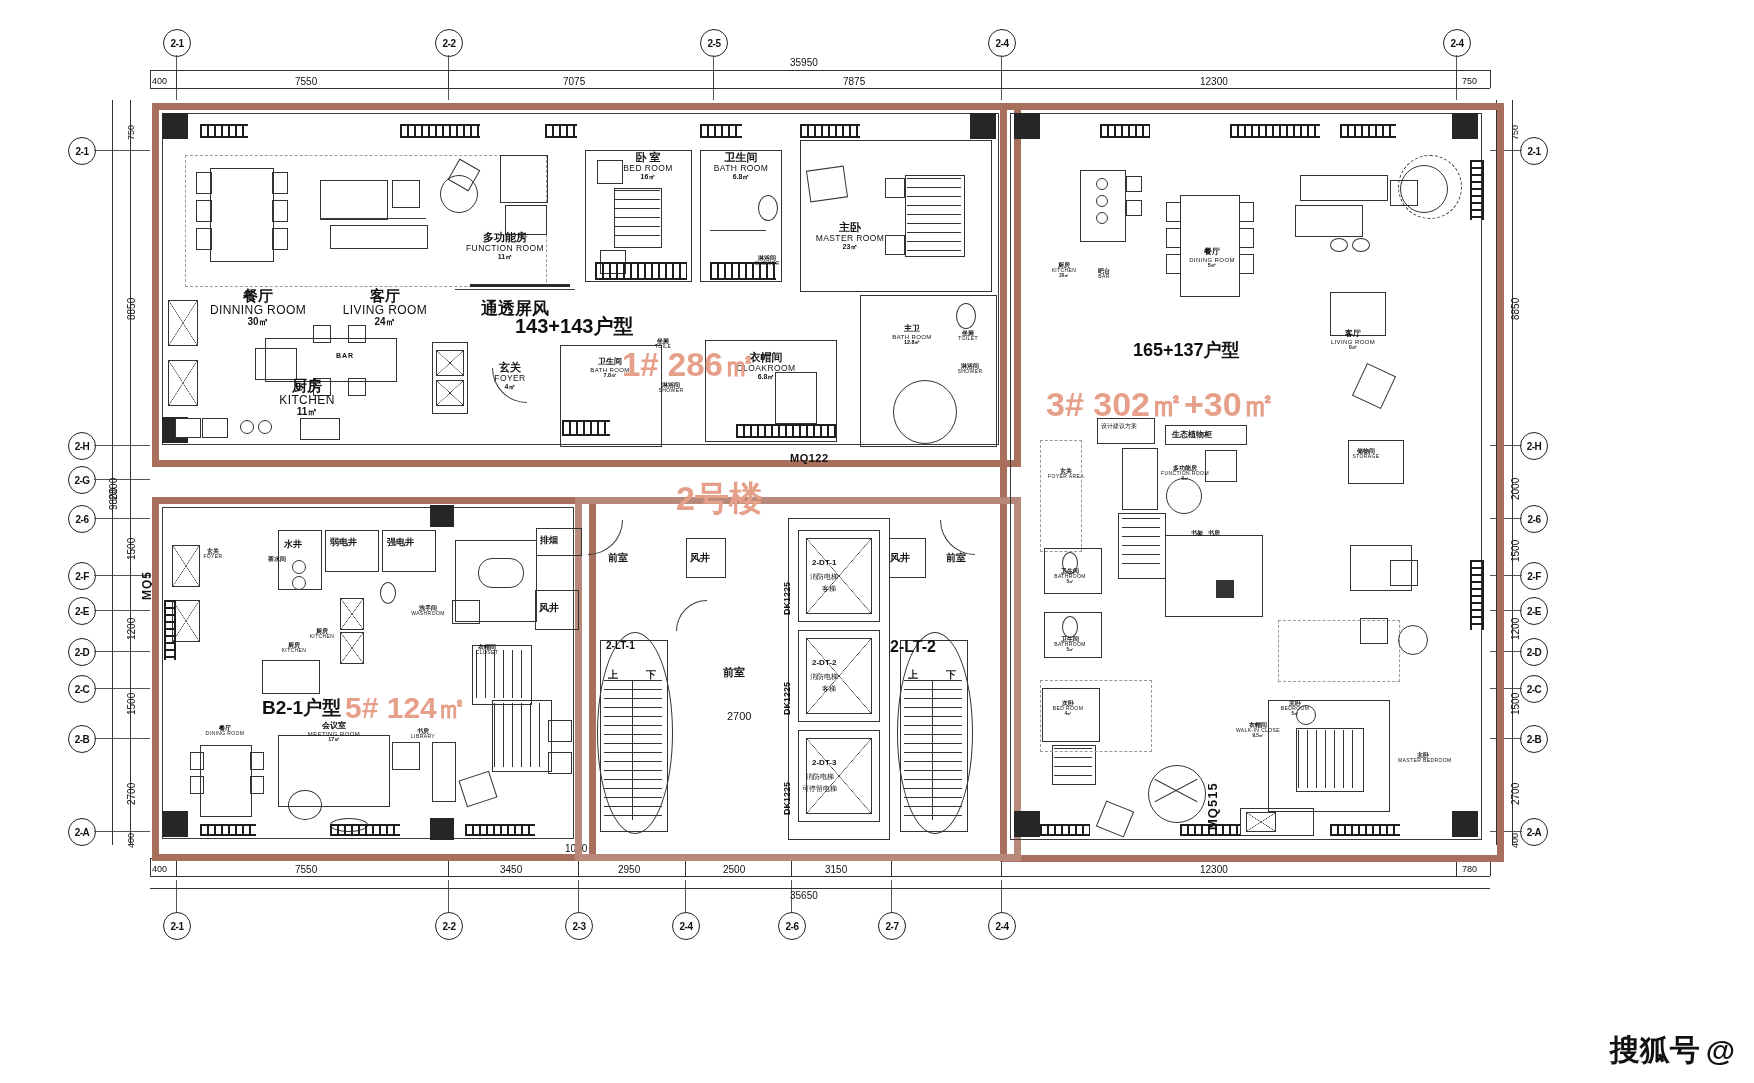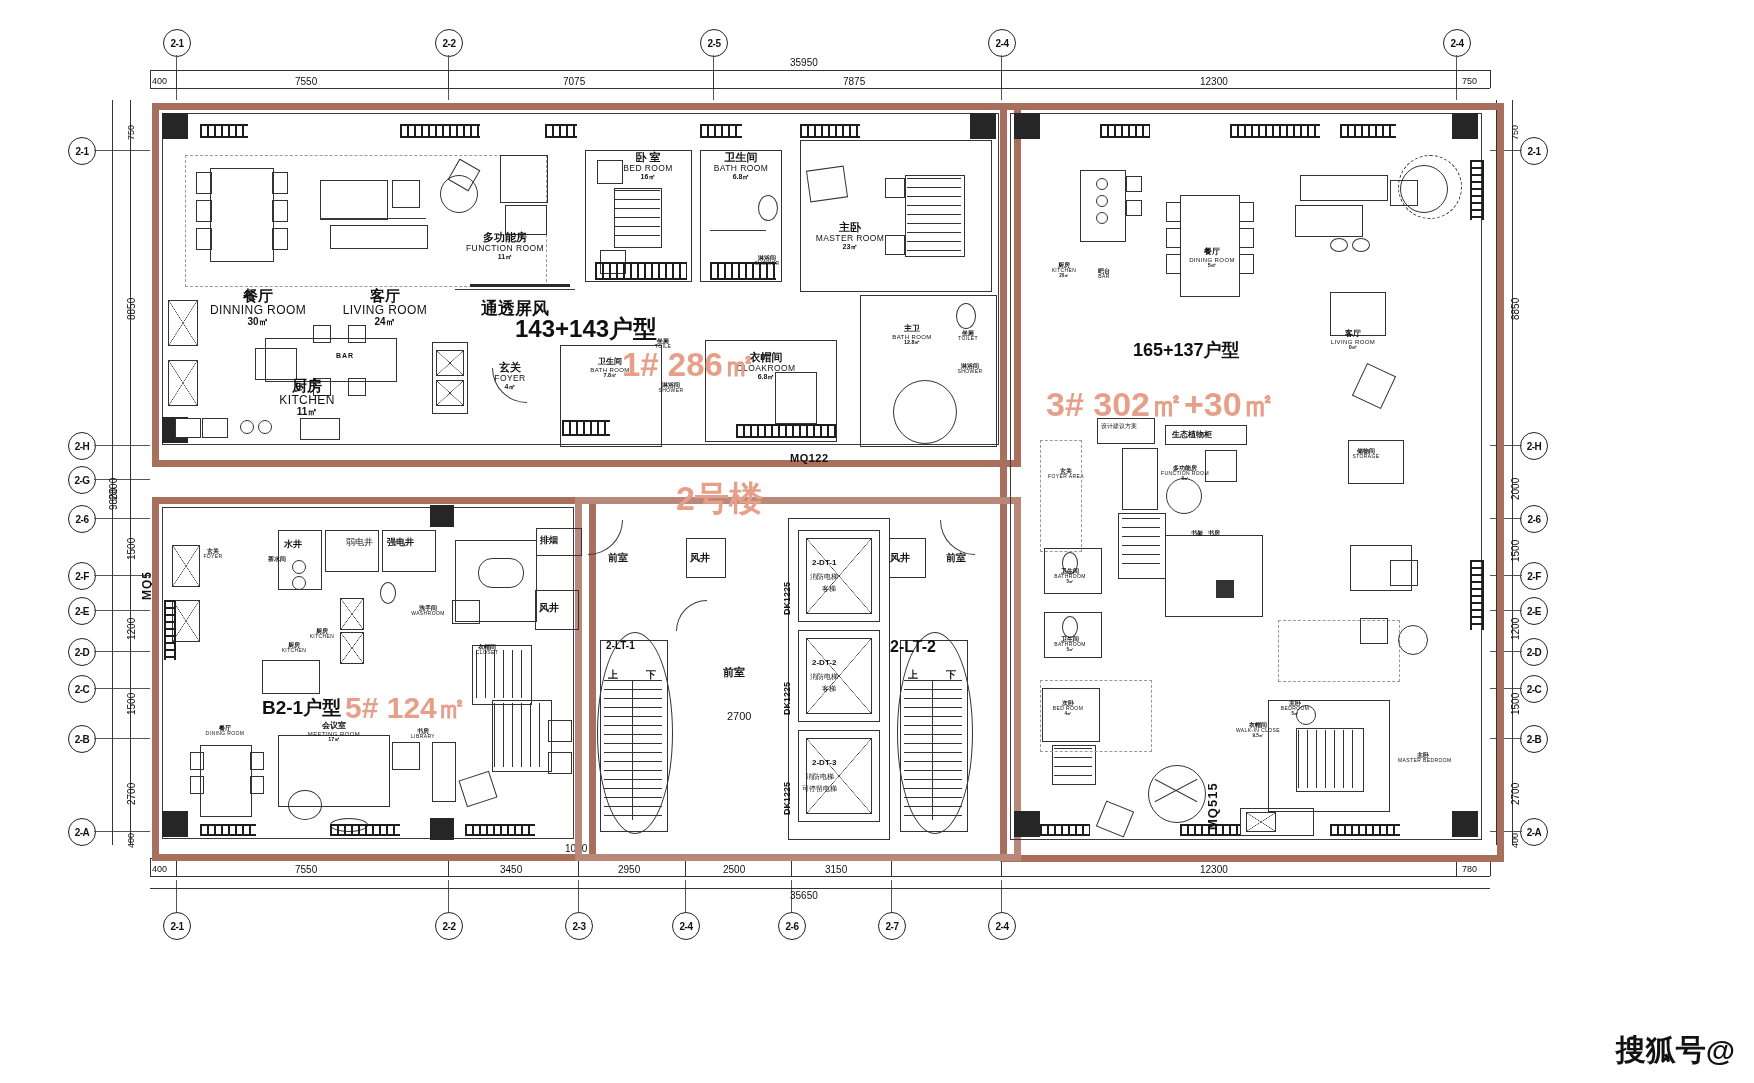--- a/index.html
+++ b/index.html
@@ -79,21 +79,21 @@
 
   
   .ann-red{position:absolute;color:#e6a08a;font-weight:bold;white-space:nowrap;
            font-family:"Liberation Sans",sans-serif;}
   .ann-blk{position:absolute;color:#111;font-weight:bold;white-space:nowrap;}
   .txt{position:absolute;color:#111;white-space:nowrap;}
 
   .vtxt{position:absolute;transform-origin:0 0;transform:rotate(-90deg);white-space:nowrap;}
 
   
-  #watermark{position:absolute;right:18px;bottom:12px;display:flex;align-items:center;gap:0;}
+  #watermark{position:absolute;right:18px;bottom:12px;display:flex;align-items:center;gap:6px;}
   #watermark .wm-txt{font-size:30px;font-weight:bold;color:#111;letter-spacing:1px;
        text-shadow:1px 1px 0 #fff, -1px -1px 0 #fff;}
   #watermark .wm-logo{font-size:30px;font-weight:bold;color:#111;}
 </style>
 </head>
 <body>
 
 <div id="stage">
 
   <div>
@@ -614,21 +614,21 @@
     </div>
     <div class="xbox" style="left:172px;top:545px;width:26px;height:40px;"></div>
     <div class="xbox" style="left:172px;top:600px;width:26px;height:40px;"></div>
 
     <div class="box" style="left:278px;top:530px;width:42px;height:58px;"></div>
     <div class="circ" style="left:292px;top:560px;width:12px;height:12px;"></div>
     <div class="circ" style="left:292px;top:576px;width:12px;height:12px;"></div>
     <div class="txt" style="left:284px;top:538px;font-size:9px;font-weight:bold;">水井</div>
 
     <div class="box" style="left:325px;top:530px;width:52px;height:40px;"></div>
-    <div class="txt" style="left:330px;top:536px;font-size:9px;font-weight:normal;margin-left:16px;">弱电井</div>
+    <div class="txt" style="left:330px;top:536px;font-size:9px;font-weight:bold;">弱电井</div>
 
     <div class="box" style="left:382px;top:530px;width:52px;height:40px;"></div>
     <div class="txt" style="left:387px;top:536px;font-size:9px;font-weight:bold;">强电井</div>
 
     <div class="rm xs" style="left:258px;top:556px;width:38px;">
       <span class="cn">茶水间</span>
     </div>
 
     <div class="box" style="left:455px;top:540px;width:80px;height:80px;"></div>
     <div class="box" style="left:478px;top:558px;width:44px;height:28px;border-radius:14px;"></div>
@@ -757,21 +757,21 @@
     <div class="vtxt" style="left:782px;top:815px;font-size:9px;font-weight:bold;">DK1225</div>
 
     <div class="doorR" style="left:588px;top:520px;width:34px;height:34px;"></div>
     <div class="door" style="left:940px;top:520px;width:34px;height:34px;"></div>
     <div class="doorTL" style="left:676px;top:600px;width:30px;height:30px;"></div>
   </div>
 
   <div>
     <div class="txt" style="left:481px;top:297px;font-size:17px;font-weight:bold;">通透屏风</div>
 
-    <div class="ann-blk" style="left:515px;top:313px;font-size:24px;">143+143户型</div>
+    <div class="ann-blk" style="left:515px;top:313px;font-size:20px;">143+143户型</div>
     <div class="ann-red" style="left:622px;top:303px;font-size:33px;margin-top:40px;">1#  286㎡</div>
 
     <div class="ann-blk" style="left:1133px;top:338px;font-size:18px;">165+137户型</div>
     <div class="ann-red" style="left:1046px;top:382px;font-size:34px;">3#  302㎡+30㎡</div>
 
     <div class="ann-blk" style="left:262px;top:695px;font-size:19px;">B2-1户型</div>
     <div class="ann-red" style="left:345px;top:688px;font-size:30px;">5#  124㎡</div>
 
     <div class="ann-red" style="left:676px;top:476px;font-size:34px;">2号楼</div>
   </div>

